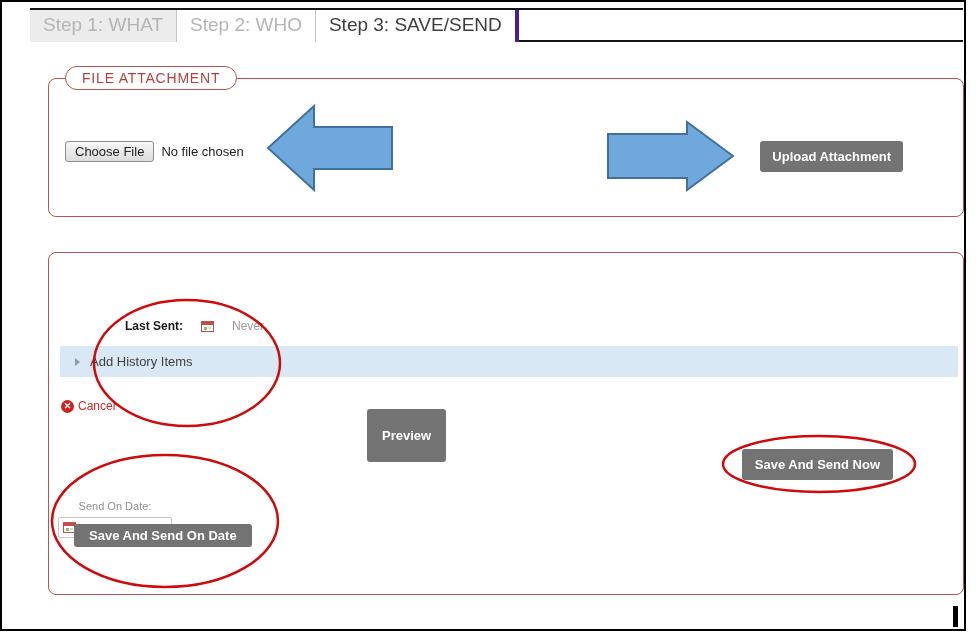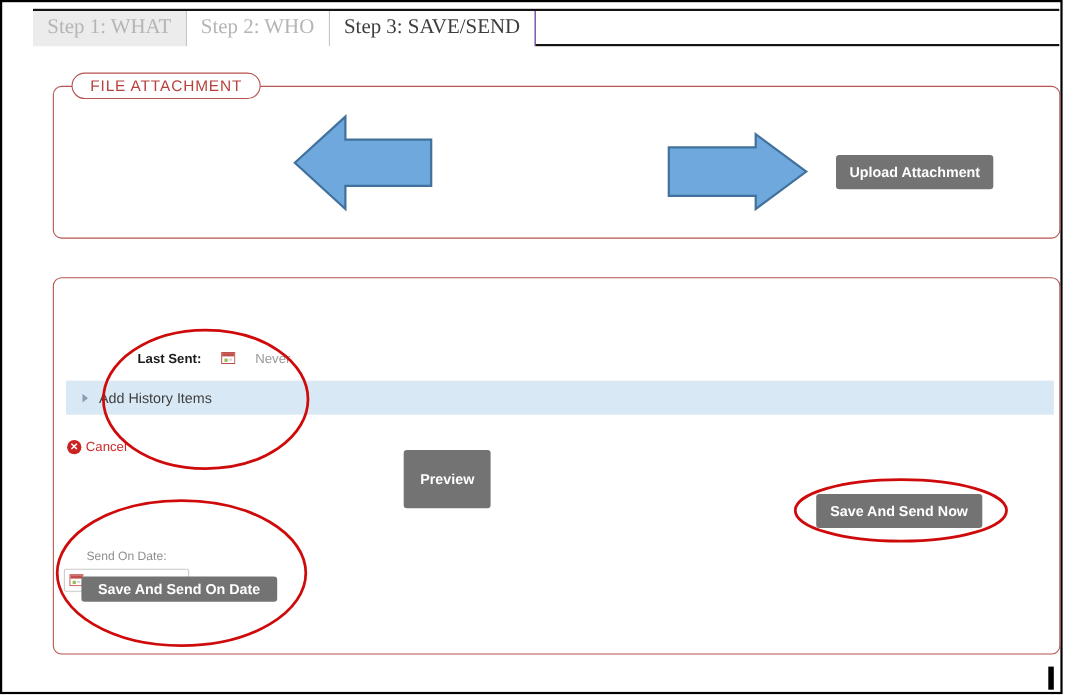--- a/index.html
+++ b/index.html
@@ -12,24 +12,24 @@
     border:2px solid #000; box-sizing:border-box; pointer-events:none;
   }
   
   .tabbar {
     position:absolute; left:30px; top:8px; width:933px;
     display:flex; border-top:2px solid #141414; align-items:stretch;
   }
   .tab {
     font-size:19px; font-weight:300; padding:4px 13px 6px;
     color:#b5b5b5; border-right:1px solid #c6c6c6; white-space:nowrap;
-    cursor:pointer; background:#fff;font-family:Liberation Serif, serif;
+    cursor:pointer; background:#fff;
   }
   .tab-step1 { background:#ececec; }
-  .tab-active { color:#3d3d3d; border-right:1px solid #4c1d95; }
+  .tab-active { color:#3d3d3d; border-right:4px solid #4c1d95; }
   .tab-filler { flex:1; border-bottom:2px solid #141414; }
   
   .panel {
     position:absolute; border:1px solid #b65551; border-radius:8px; background:#fff;
   }
   .panel-file { left:48px; top:78px;  width:914px; height:137px; }
   .panel-save { left:48px; top:252px; width:914px; height:341px; }
   .panel-legend {
     position:absolute; top:-13px; left:16px; background:#fff;
     border:1px solid #b65551; border-radius:12px; padding:3px 16px;
@@ -46,21 +46,21 @@
     font-family:inherit; cursor:pointer;
   }
   .gray-btn {
     background:#737373; color:#fff; border:none; border-radius:3px;
     font-size:13px; font-weight:bold; font-family:inherit; cursor:pointer;
   }
   .upload-btn { position:absolute; right:60px; top:62px; padding:8px 12px; }
   
   .last-sent {
     position:absolute; left:76px; top:66px;
-    display:flex; gap:18px; font-size:12px;
+    display:flex; align-items:center; gap:18px; font-size:12px;
   }
   .last-sent-label { font-weight:bold; color:#1a1a1a; }
   .last-sent-value { color:#9a9a9a; }
   .history-bar {
     position:absolute; left:11px; right:5px; top:93px; height:31px;
     background:#d9e8f5; display:flex; align-items:center; gap:10px;
     padding-left:15px; font-size:13px; color:#3f3f3f; cursor:pointer;
   }
   .tri {
     width:0; height:0; border-left:5px solid #8b9db1;
@@ -107,20 +107,24 @@
 
   <div class="tabbar">
     <div class="tab tab-step1">Step 1: WHAT</div>
     <div class="tab tab-step2">Step 2: WHO</div>
     <div class="tab tab-active">Step 3: SAVE/SEND</div>
     <div class="tab-filler"></div>
   </div>
 
   <div class="panel panel-file">
     <div class="panel-legend">FILE ATTACHMENT</div>
+    <div class="file-row">
+      <button class="choose-file">Choose File</button>
+      <span>No file chosen</span>
+    </div>
     <button class="gray-btn upload-btn">Upload Attachment</button>
   </div>
 
   <div class="panel panel-save">
 
     <div class="last-sent">
       <span class="last-sent-label">Last Sent:</span>
       <span class="cal-icon">
         <svg width="13" height="12" viewBox="0 0 13 12">
             <rect x="0.5" y="1.5" width="12" height="10" fill="#fff" stroke="#c0504d"></rect>

